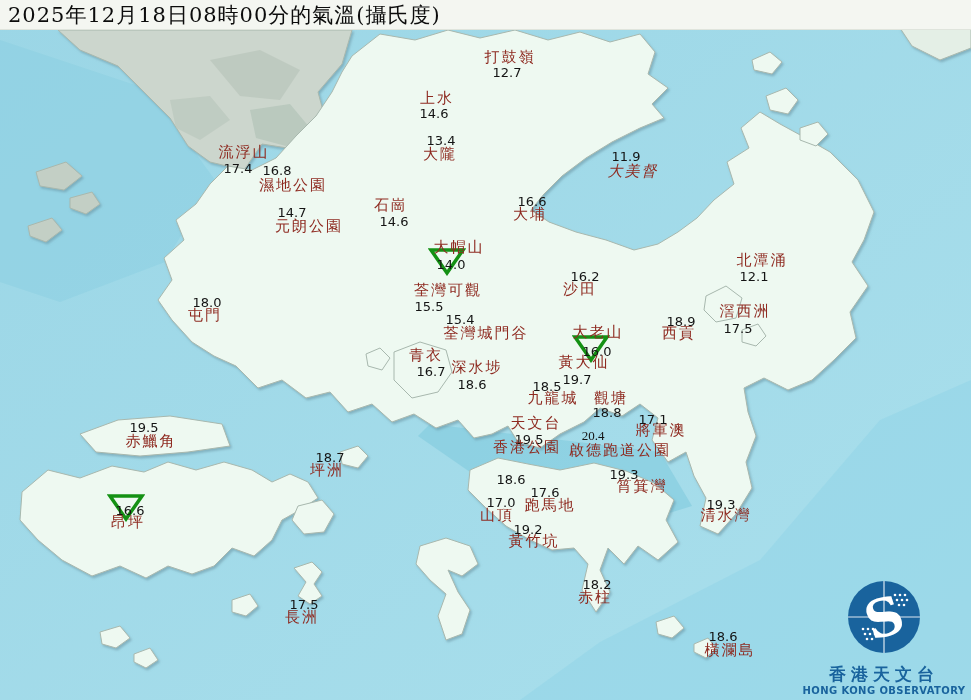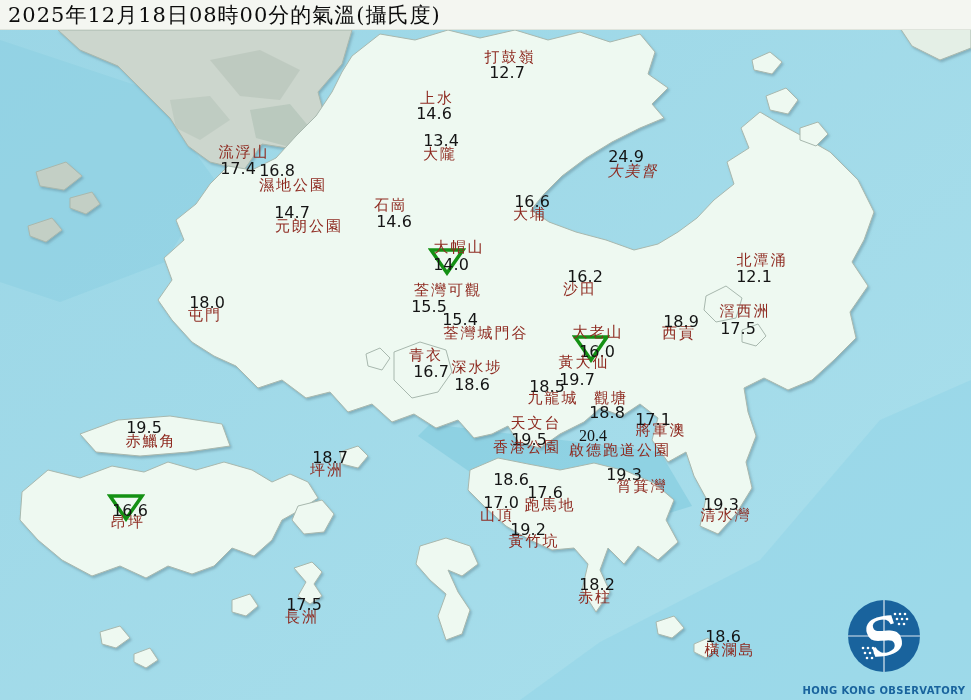--- a/index.html
+++ b/index.html
@@ -8,21 +8,21 @@
   #map-svg{position:absolute;left:0;top:0;z-index:0;}
   .title-bar{position:absolute;left:0;top:0;width:971px;height:29px;z-index:5;
              background:#f4f6f1;border-bottom:1px solid #dfe4dc;display:flex;align-items:center;}
   .title-text{font-family:"DejaVu Serif","Liberation Serif",serif;font-size:21px;color:#0c0c0c;
               padding-left:8px;letter-spacing:1px;white-space:nowrap;}
   #labels{position:absolute;left:0;top:0;width:820px;height:700px;z-index:3;}
   .station-name{position:absolute;transform:translate(-50%,-50%);color:#8e2a20;
                 font-family:"DejaVu Serif","Liberation Serif",serif;font-size:15px;
                 letter-spacing:2px;white-space:nowrap;z-index:4;}
   .station-value{position:absolute;transform:translate(-50%,-50%);color:#141414;
-                 font-family:"DejaVu Sans","Liberation Sans",sans-serif;font-size:16px;
+                 font-family:"DejaVu Sans","Liberation Sans",sans-serif;font-size:13px;
                  white-space:nowrap;z-index:4;}
   .station-marker{position:absolute;transform:translate(-50%,-50%);z-index:2;}
   .logo{position:absolute;right:2px;bottom:3px;width:170px;text-align:center;z-index:6;}
   .logo-zh{font-size:17px;font-weight:bold;color:#19639d;letter-spacing:5px;line-height:1.1;}
   .logo-en{font-size:10px;font-weight:bold;color:#19639d;letter-spacing:0.4px;line-height:1.3;}
 </style>
 </head>
 <body>
 
 <div class="screen">
@@ -112,21 +112,21 @@
       <span class="station-value" style="left: 441px; top: 140px;">13.4</span>
       <span class="station-name" style="left: 244px; top: 152px;">流浮山</span>
       <span class="station-value" style="left: 238px; top: 168px;">17.4</span>
       <span class="station-name" style="left: 293px; top: 185px; text-align: center;">濕地公園</span>
       <span class="station-value" style="left: 277px; top: 170px;">16.8</span>
       <span class="station-name" style="left: 309px; top: 226px;">元朗公園</span>
       <span class="station-value" style="left: 292px; top: 212px;">14.7</span>
       <span class="station-name" style="left: 391px; top: 205px;">石崗</span>
       <span class="station-value" style="left: 394px; top: 221px;">14.6</span>
       <span class="station-name" style="left: 633px; top: 171px; font-style: italic;">大美督</span>
-      <span class="station-value" style="left: 626px; top: 156px;">24.9</span>
+      <span class="station-value" style="left: 626px; top: 156px;">11.9</span>
       <span class="station-name" style="left: 530px; top: 214px;">大埔</span>
       <span class="station-value" style="left: 532px; top: 201px;">16.6</span>
       <div class="station-marker" style="left: 447px; top: 263px;"><svg width="38" height="30" viewBox="0 0 38 30">
           <path d="M3,4 L35,4 L19,27 Z" fill="none" stroke="#149114" stroke-width="3.5" stroke-linejoin="miter"></path>
         </svg></div>
       <span class="station-name" style="left: 459px; top: 247px;">大帽山</span>
       <span class="station-value" style="left: 451px; top: 264px;">14.0</span>
       <span class="station-name" style="left: 448px; top: 290px;">荃灣可觀</span>
       <span class="station-value" style="left: 429px; top: 306px;">15.5</span>
       <span class="station-name" style="left: 486px; top: 333px;">荃灣城門谷</span>
@@ -209,16 +209,17 @@
         <circle cx="52" cy="16" r="1.3"></circle>
           <circle cx="57" cy="16" r="1.3"></circle>
           <circle cx="62" cy="16" r="1.3"></circle>
         <circle cx="54" cy="21" r="1.3"></circle>
           <circle cx="59" cy="21" r="1.3"></circle>
           <circle cx="64" cy="21" r="1.3"></circle>
         <circle cx="56" cy="26" r="1.3"></circle>
           <circle cx="61" cy="26" r="1.3"></circle>
       </g>
     </svg>
+    <div class="logo-zh">香港天文台</div>
     <div class="logo-en">HONG KONG OBSERVATORY</div>
   </div>
 
 </div>
 
 </body></html>

